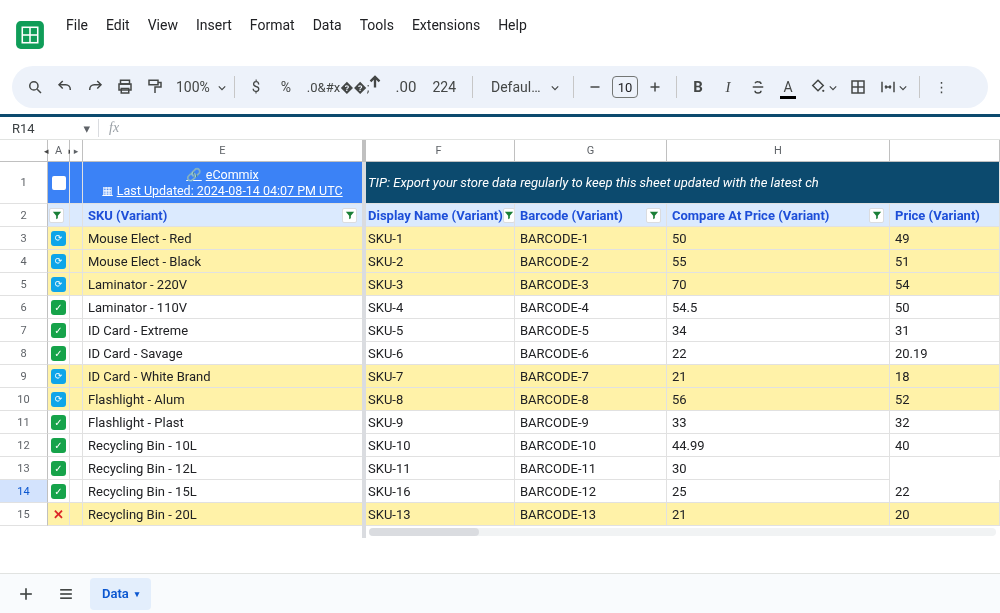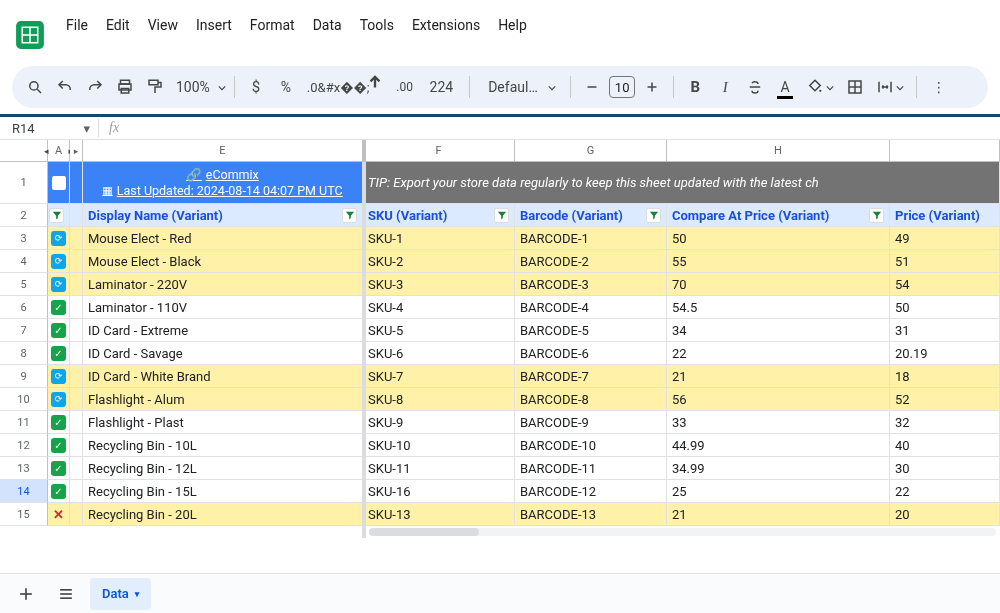--- a/index.html
+++ b/index.html
@@ -329,21 +329,21 @@
   <div class="tb-btn">
       <span style="font-size:14px">%</span>
     </div>
   <div class="tb-btn">
       <span style="font-size:13px">.0&amp;#x��;</span>
       <svg width="10" height="10" viewBox="0 0 10 10" style="margin-top:-6px;margin-left:-4px">
         <path d="M5 1v6M2.5 4.5L5 7l2.5-2.5" transform="rotate(180 5 4)" fill="none" stroke="#444746" stroke-width="1.3"></path>
       </svg>
     </div>
   <div class="tb-btn">
-      <span style="font-size:12px">.00</span>
+      <span style="font-size:15px">.00</span>
     </div>
   <div class="tb-btn">
       <span class="tb-text">224</span>
     </div>
   <div class="tb-sep"></div>
   <div class="tb-btn font-box">
     <span class="tb-text" style="overflow:hidden;white-space:nowrap">Defaul…</span>
     <span class="dropdown-caret"><svg viewBox="0 0 10 10">
           <path d="M1 3l4 4 4-4" fill="none" stroke="#444746" stroke-width="1.5"></path>
         </svg></span>
@@ -451,45 +451,45 @@
     <div class="cell banner-left">
       <span class="banner-link">
           <span>🔗</span>
           <span>eCommix</span>
         </span>
       <span class="banner-link">
           <span style="font-size:11px">▦</span>
           <span>Last Updated: 2024-08-14 04:07 PM UTC</span>
         </span>
     </div>
-    <div class="cell" style="grid-column: span 4;background:#737373">
+    <div class="cell" style="grid-column: span 4;background:#0c4a6e">
       <span class="banner-tip">TIP: Export your store data regularly to keep this sheet updated with the latest ch</span>
     </div>
   </div>
 
   <div class="row header-row">
     <div class="row-header">2</div>
     <div class="cell a-col">
       <span class="filter-icon">
           <svg viewBox="0 0 12 12">
             <path d="M1 2h10L7 7v3l-2 1V7z" fill="#1a7f37"></path>
           </svg>
         </span>
     </div>
     <div class="cell spacer-col" style="background:#dbeafe"></div>
     <div class="cell">
-      <span>Display Name (Variant)</span>
+      <span>SKU (Variant)</span>
       <span class="filter-icon filter-right">
           <svg viewBox="0 0 12 12">
             <path d="M1 2h10L7 7v3l-2 1V7z" fill="#1a7f37"></path>
           </svg>
         </span>
     </div>
     <div class="cell">
-      <span>SKU (Variant)</span>
+      <span>Display Name (Variant)</span>
       <span class="filter-icon filter-right">
           <svg viewBox="0 0 12 12">
             <path d="M1 2h10L7 7v3l-2 1V7z" fill="#1a7f37"></path>
           </svg>
         </span>
     </div>
     <div class="cell">
       <span>Barcode (Variant)</span>
       <span class="filter-icon filter-right">
           <svg viewBox="0 0 12 12">
@@ -633,21 +633,20 @@
       </div>
       <div class="row">
         <div class="row-header">13</div>
         <div class="cell a-col">
           <span class="status-icon status-check">✓</span>
         </div>
         <div class="cell spacer-col"></div>
         <div class="cell">Recycling Bin - 12L</div>
         <div class="cell">SKU-11</div>
         <div class="cell">BARCODE-11</div>
-        <div class="cell">34.99</div>
         <div class="cell">30</div>
       </div>
       <div class="row selected-row">
         <div class="row-header">14</div>
         <div class="cell a-col">
           <span class="status-icon status-check">✓</span>
         </div>
         <div class="cell spacer-col"></div>
         <div class="cell">Recycling Bin - 15L</div>
         <div class="cell">SKU-16</div>

